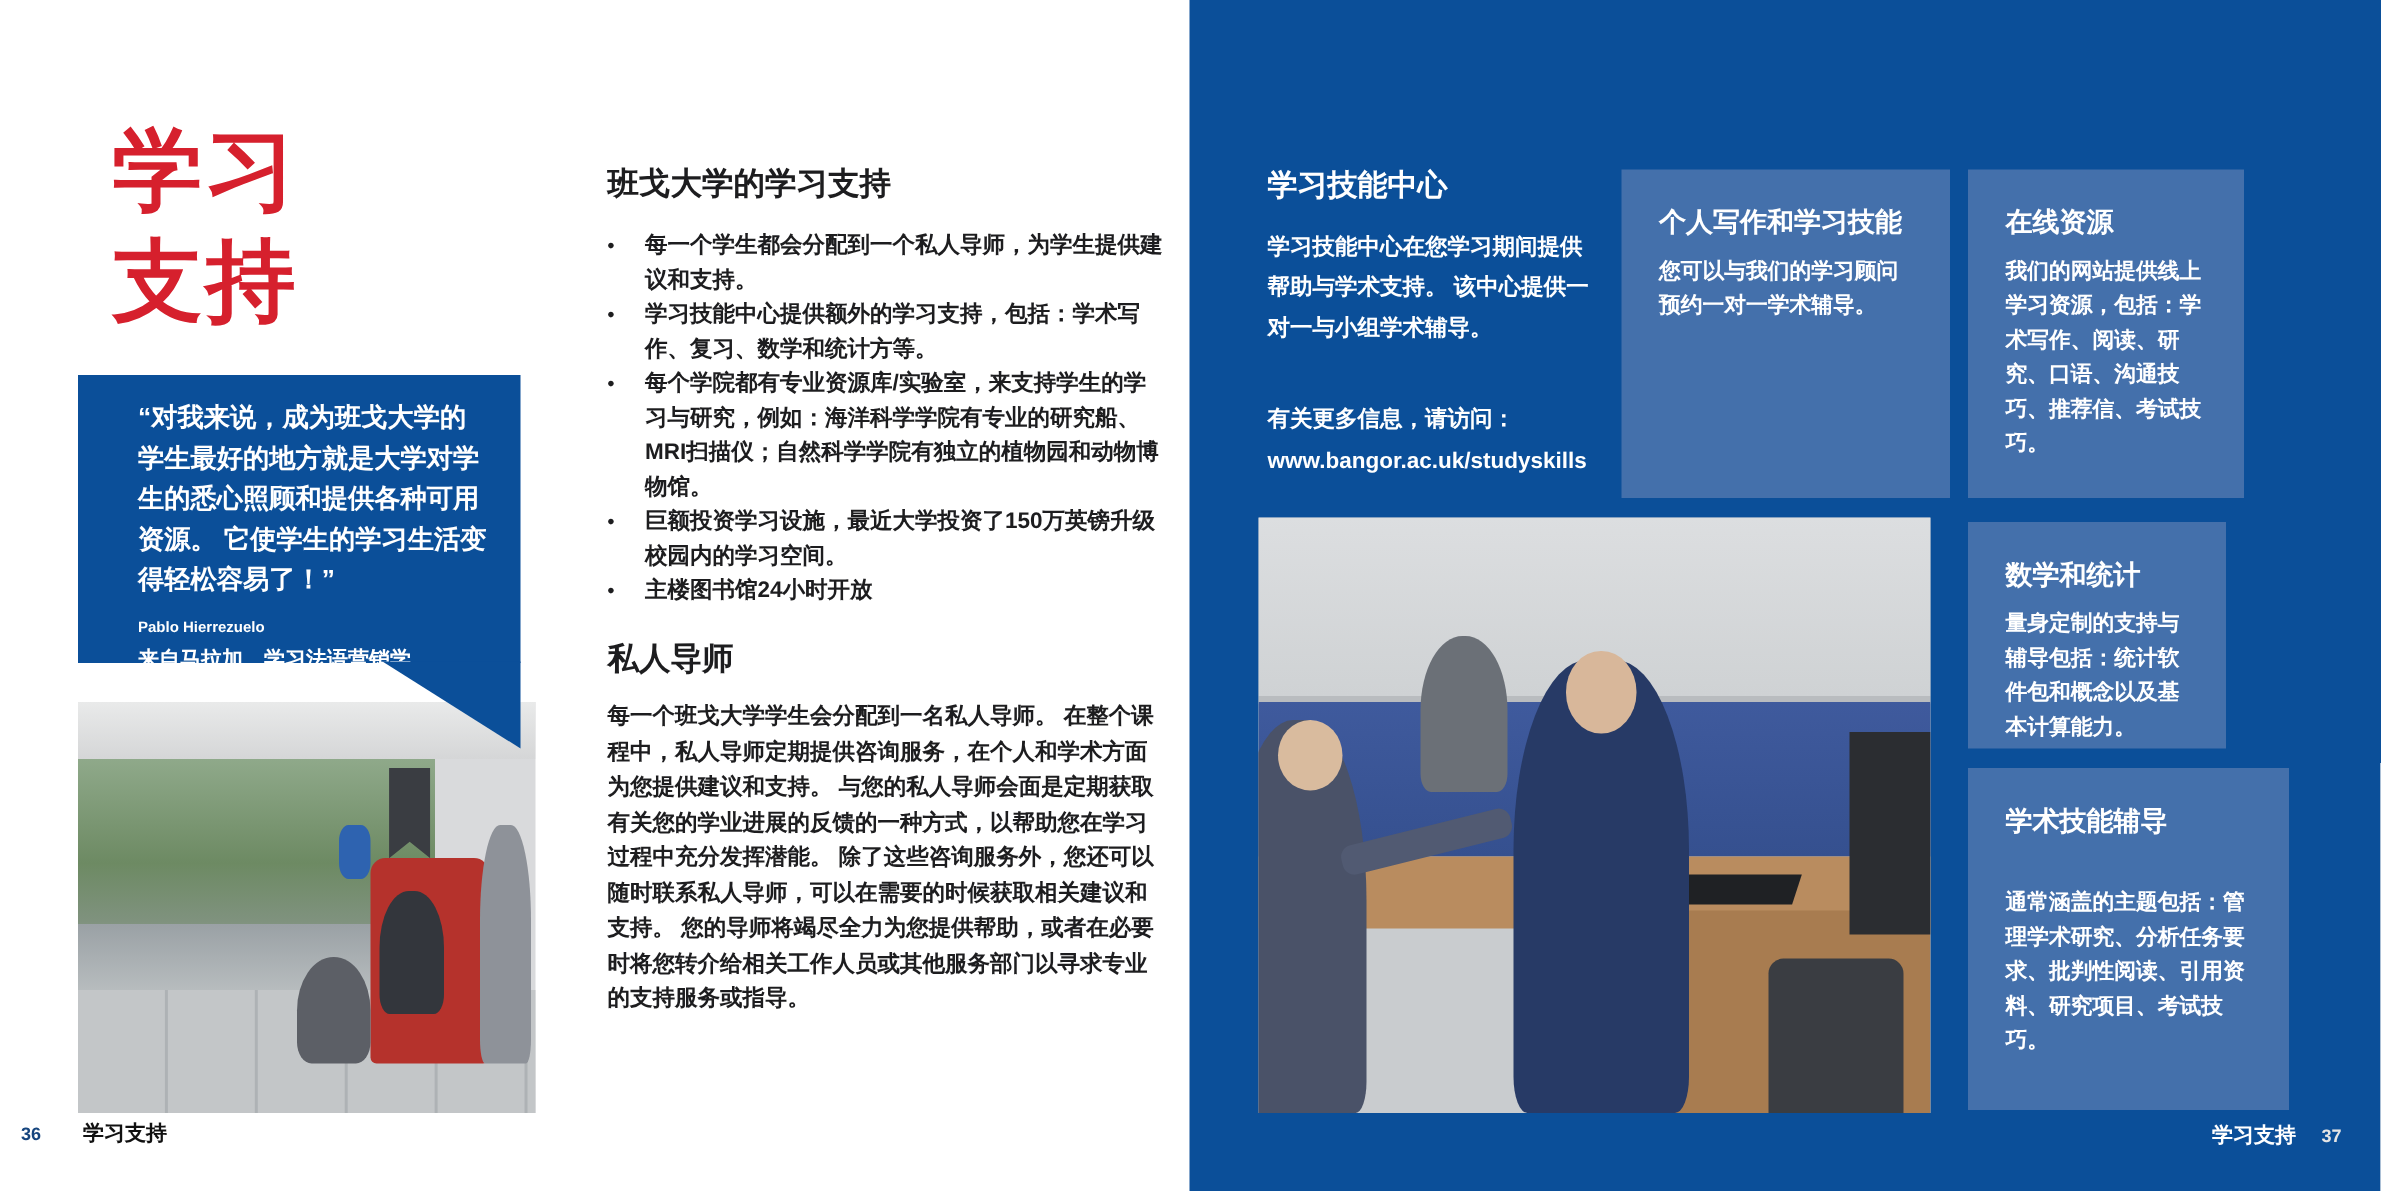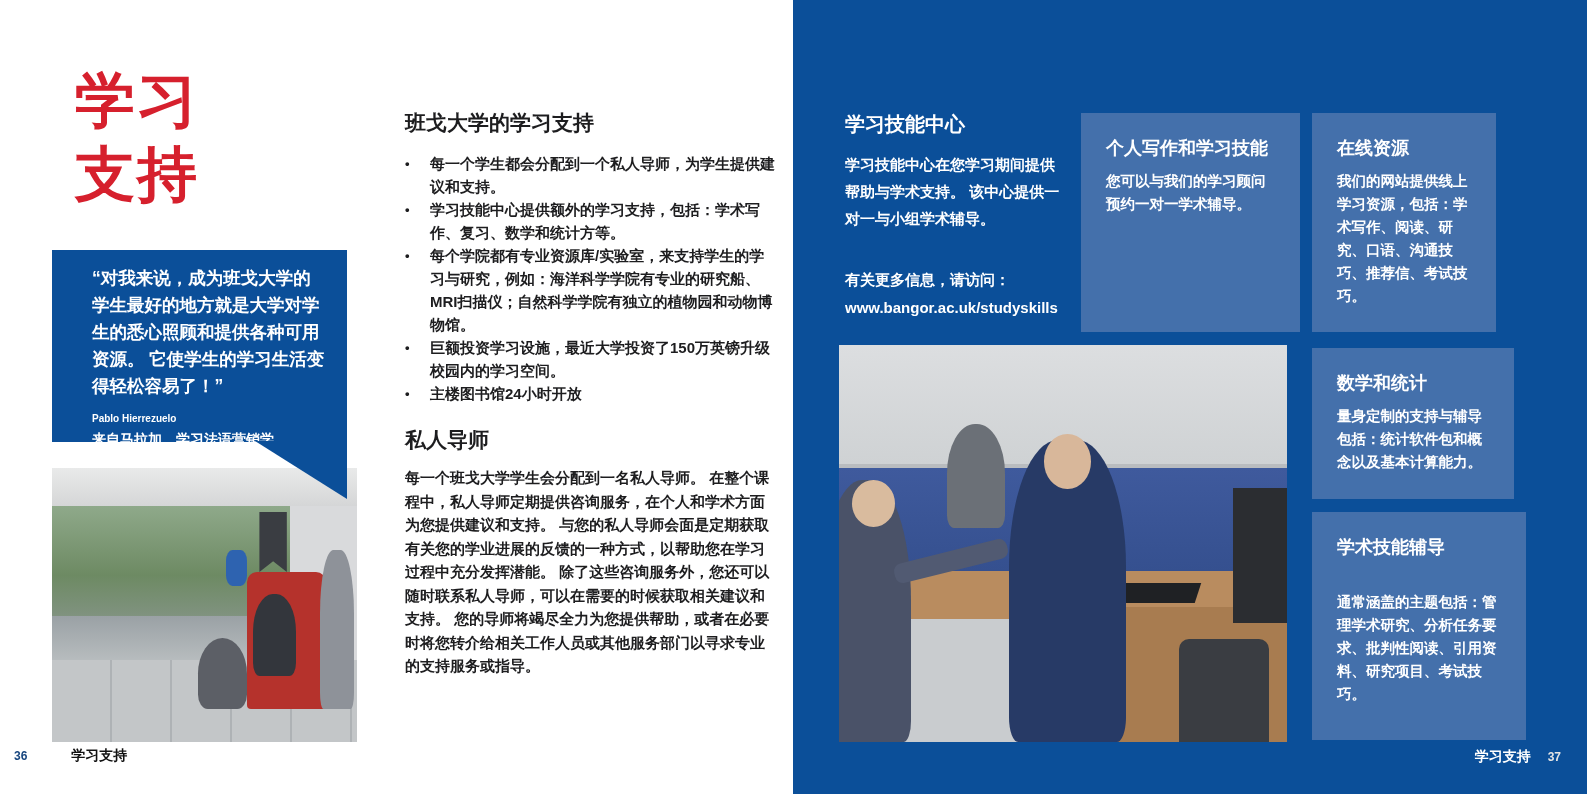--- a/index.html
+++ b/index.html
@@ -3,21 +3,21 @@
 <meta charset="utf-8">
 <style>
   html,body{margin:0;padding:0;background:#e8e8e8;}
   .canvas{
     position:relative;width:1587px;height:794px;overflow:hidden;
     font-family:"Liberation Sans","DejaVu Sans",sans-serif;
     background:#ffffff;
   }
   
   .page-left{position:absolute;left:0;top:0;width:793px;height:794px;background:#ffffff;}
-  .title{position:absolute;left:75px;top:64px;margin:0;color:#d6202d;font-size:60px;line-height:74px;font-weight:800;letter-spacing:2px;}
+  .title{position:absolute;left:75px;top:77px;margin:0;color:#d6202d;font-size:60px;line-height:74px;font-weight:800;letter-spacing:2px;}
   .title span{display:block;}
   .quote-box{
     position:absolute;left:52px;top:250px;width:295px;height:192px;box-sizing:border-box;
     background:#0b4f99;color:#ffffff;padding:15px 20px 6px 40px;overflow:hidden;z-index:2;
   }
   .quote-text{margin:0;font-size:17.5px;line-height:27px;font-weight:700;}
   .quote-author{margin:9px 0 0 0;font-size:10px;line-height:19px;font-weight:700;}
   .quote-role{margin:2px 0 0 0;font-size:14px;line-height:19px;font-weight:700;}
   .quote-tail{
     position:absolute;left:255px;top:441px;width:0;height:0;z-index:3;
@@ -37,36 +37,36 @@
   .pl-person3{position:absolute;left:88%;top:30%;width:11%;height:58%;background:#8e9299;border-radius:40% 40% 10% 10%;}
   .pl-backpack{position:absolute;left:57%;top:30%;width:7%;height:13%;background:#2e63b0;border-radius:30%;}
   
   .col-mid{position:absolute;left:405px;top:110px;width:370px;color:#1d1d1f;}
   .mid-h{margin:0;font-size:21px;line-height:26px;font-weight:800;color:#1d1d1f;}
   .bullets{list-style:none;margin:16px 0 0 0;padding:0;}
   .bullets li{display:flex;font-size:15px;line-height:23px;font-weight:600;}
   .bullets .marker{width:25px;flex:0 0 25px;font-size:13px;}
   .tutor-h{margin:22px 0 0 0;}
   .para{margin:13px 0 0 0;font-size:15px;line-height:23.5px;font-weight:600;}
-  .footer-left{position:absolute;left:14px;top:747px;display:flex;align-items:baseline;gap:44px;}
+  .footer-left{position:absolute;left:14px;top:747px;display:flex;align-items:baseline;gap:28px;}
   .footer-left .pg-num{font-size:12px;font-weight:700;color:#16457e;}
   .footer-left .pg-label{font-size:14px;font-weight:800;color:#111111;}
   
   .page-right{position:absolute;left:793px;top:0;width:794px;height:794px;background:#0b4f99;color:#ffffff;}
   .skills-col{position:absolute;left:52px;top:112px;width:220px;}
   .col-h{margin:0;font-size:20px;line-height:25px;font-weight:800;}
   .col-body{margin:14px 0 0 0;font-size:15px;line-height:27px;font-weight:600;}
   .col-more{margin:36px 0 0 0;font-size:15px;line-height:24px;font-weight:700;}
   .col-url{display:block;margin:4px 0 0 0;font-size:15px;line-height:24px;font-weight:800;color:#ffffff;text-decoration:none;}
   .info-box{position:absolute;box-sizing:border-box;background:#4470ab;padding:24px 22px 0 25px;}
   .info-box h3{margin:0;font-size:18px;line-height:23px;font-weight:800;}
   .info-box p{margin:10px 0 0 0;font-size:14.5px;line-height:23px;font-weight:600;}
   .box1{left:288px;top:113px;width:219px;height:219px;}
   .box2{left:519px;top:113px;width:184px;height:219px;}
-  .box3{left:519px;top:348px;width:202px;height:151px;}
+  .box3{left:519px;top:348px;width:172px;height:151px;}
   .box4{left:519px;top:512px;width:214px;height:228px;}
   .box4 p{margin-top:32px;}
   
   .photo-right{position:absolute;left:46px;top:345px;width:448px;height:397px;margin:0;overflow:hidden;background:#c9cccf;}
   .pr-board{position:absolute;left:0;top:0;width:100%;height:30%;background:linear-gradient(#dcdee0,#cfd2d4);border-bottom:5px solid #b9bcbf;}
   .pr-wall{position:absolute;left:0;top:31%;width:100%;height:26%;background:linear-gradient(#3f5a9d,#35508f);}
   .pr-desk1{position:absolute;left:0;top:57%;width:100%;height:12%;background:#b98c5f;}
   .pr-desk2{position:absolute;left:48%;top:66%;width:52%;height:34%;background:#a87c50;}
   .pr-monitor{position:absolute;left:88%;top:36%;width:12%;height:34%;background:#2b2d31;}
   .pr-laptop{position:absolute;left:62%;top:60%;width:18%;height:5%;background:#1f2124;transform:skewX(-18deg);}

